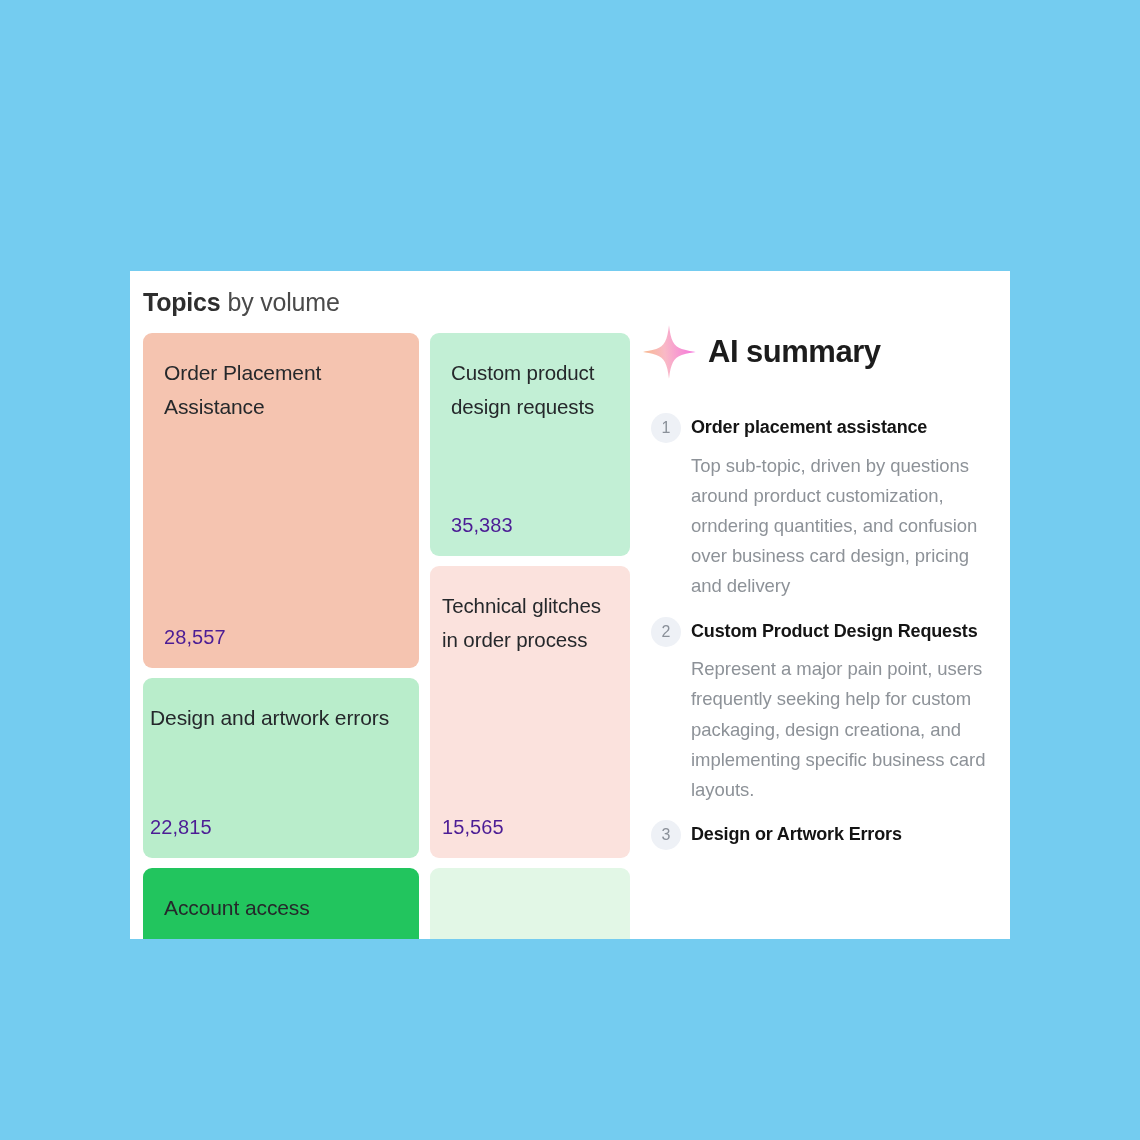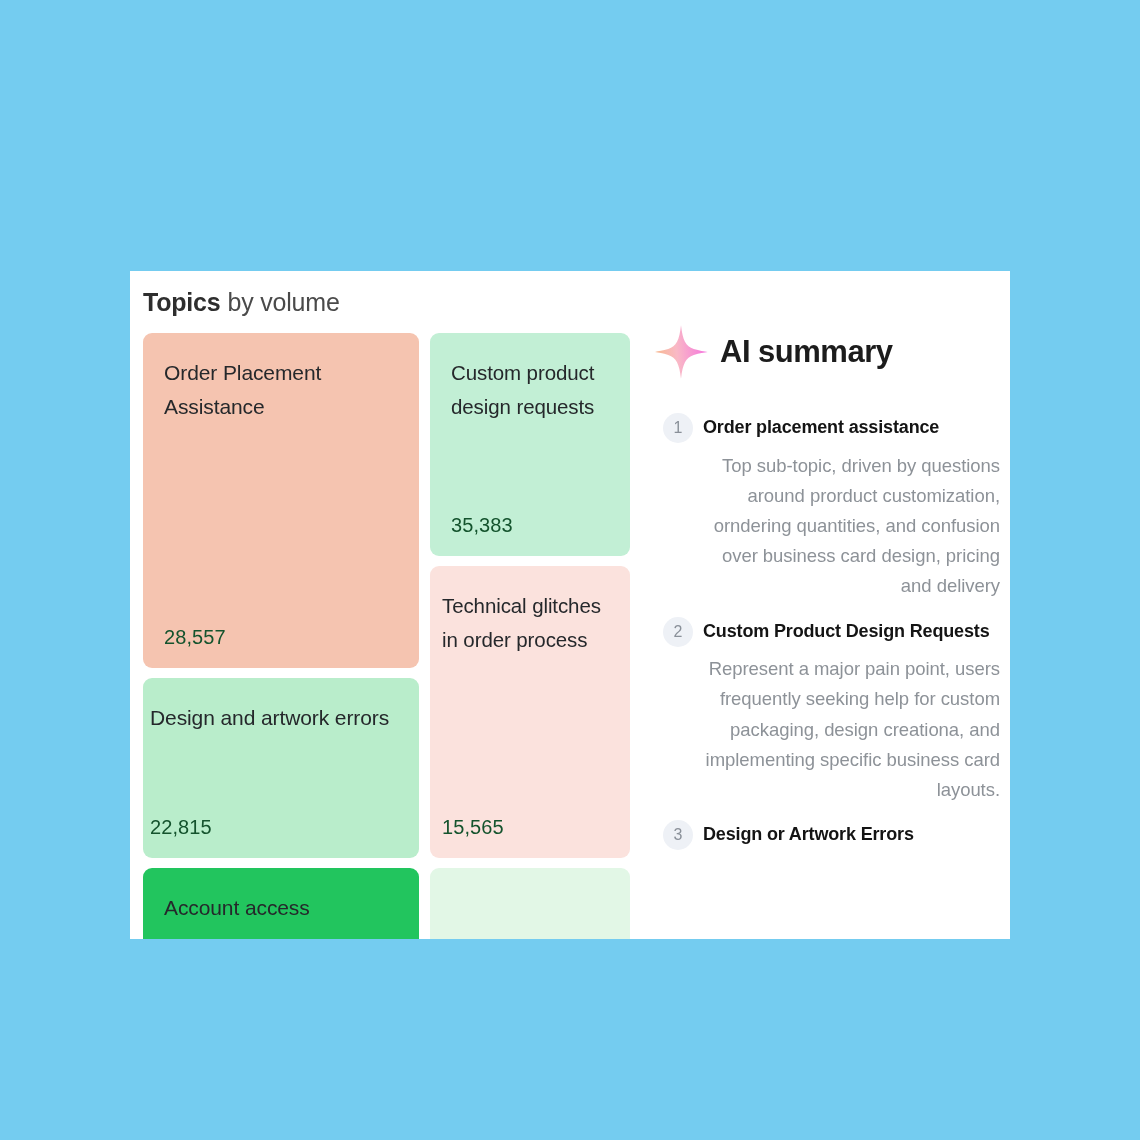--- a/index.html
+++ b/index.html
@@ -91,39 +91,39 @@
     color: #25282B;
     font-weight: 400;
     letter-spacing: -0.1px;
   }
   .tile-label.sm {
     font-size: 20.5px;
     line-height: 1.68;
   }
   .tile-value {
     font-size: 20px;
-    color: #14532d;
+    color: #4c1d95;
     font-weight: 400;
     letter-spacing: 0.1px;
   }
 
   
   #tile-order        { top: 0px;   height: 335px; background: #F5C4B0; }
   #tile-design       { top: 345px; height: 180px; background: #B9EDCB; padding-left: 7px; }
   #tile-account      { top: 535px; height: 120px; background: #22c55e; }
 
   
   #tile-custom       { top: 0px;   height: 223px; background: #C2EFD5; }
   #tile-technical    { top: 233px; height: 292px; background: #FBE2DD; padding-left: 12px; }
   #tile-extra        { top: 535px; height: 120px; background: #E2F7E6; }
 
   
   #ai-summary {
     position: absolute;
-    left: 525px;
+    left: 513px;
     top: 48px;
     width: 345px;
     height: 620px;
     overflow: hidden;
   }
 
   #ai-summary-header {
     display: flex;
     align-items: center;
     height: 66px;
@@ -171,21 +171,20 @@
     letter-spacing: -0.15px;
     line-height: 1.6;
     margin-bottom: 9px;
   }
   .summary-body {
     font-size: 18.5px;
     font-weight: 400;
     color: #8D9298;
     line-height: 1.63;
     letter-spacing: -0.05px;
-    text-align: right;
   }
   .summary-item.no-body .summary-heading { margin-bottom: 0; }
 </style>
 </head>
 <body>
 
 <div id="widget-card">
 
   <div id="card-header">
     <span class="title-strong">Topics</span>

